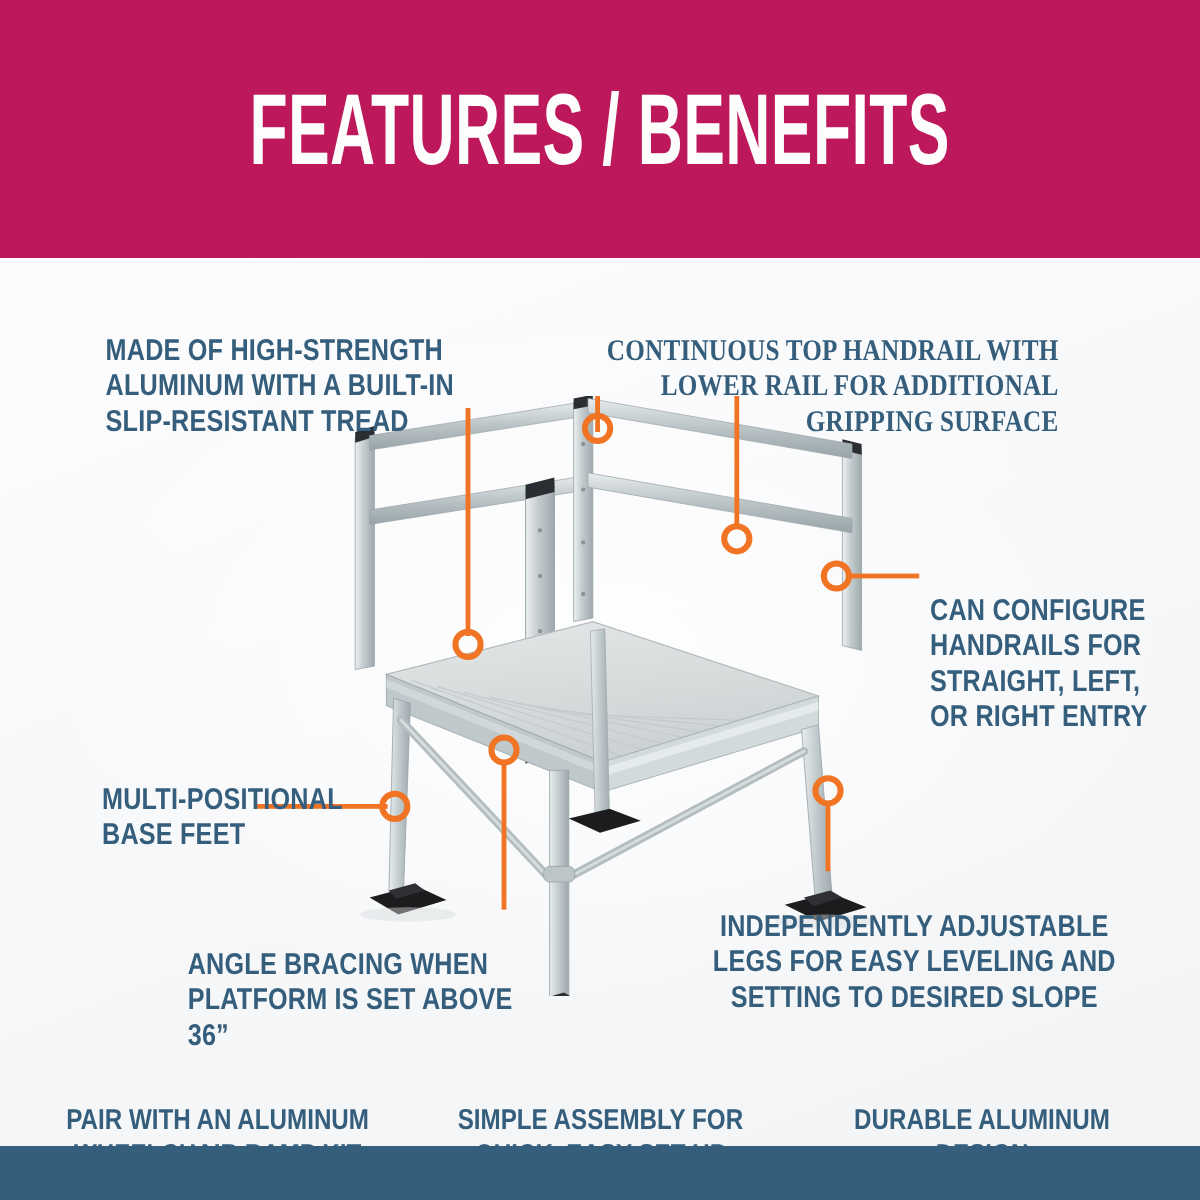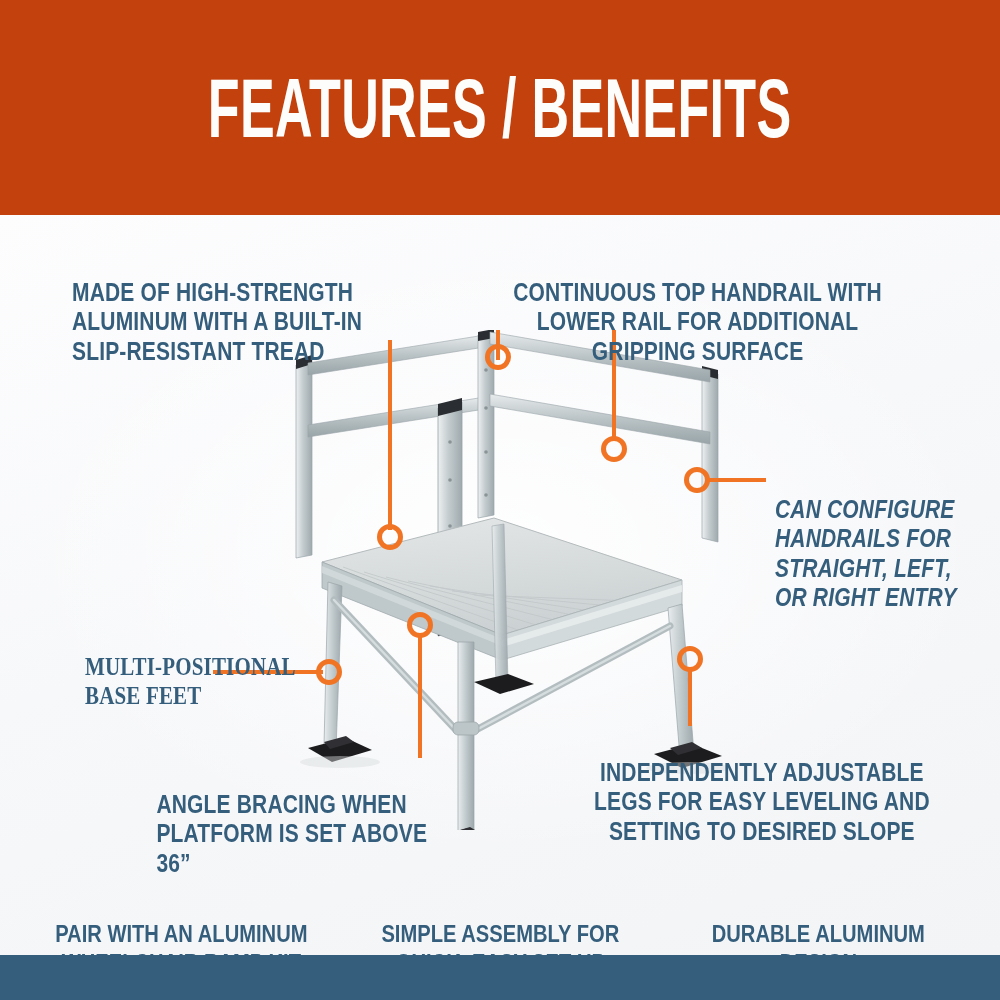--- a/index.html
+++ b/index.html
@@ -8,21 +8,21 @@
     font-family:"Liberation Sans", sans-serif;
     background:#ffffff;
     overflow:hidden;
     position:relative;
   }
   #stage { position:absolute; inset:0; width:1000px; height:1000px; }
 
   
   .header {
     position:absolute; left:0; top:0; width:1000px; height:215px;
-    background:#c2410c;
+    background:#be185d;
     display:flex; align-items:center; justify-content:center;
   }
   .header-title {
     color:#FDFDFB;
     font-size:84px;
     font-weight:700;
     letter-spacing:0.5px;
     line-height:1;
     transform:scaleX(0.62);
     transform-origin:center center;
@@ -54,24 +54,24 @@
     font-weight:700;
     font-size:25px;
     line-height:1.18;
     letter-spacing:0.2px;
     white-space:pre-line;
   }
   .cond { transform:scaleX(0.84); transform-origin:left top; }
   .cond-r { transform:scaleX(0.84); transform-origin:right top; }
   .cond-c { transform:scaleX(0.84); transform-origin:center top; }
 
-  .c-tl { left:72px;  top:248px; text-align:left; }
-  .c-tr { right:118px; top:248px; text-align:center; }
-  .c-mr { left:775px; top:465px; text-align:left;font-style:italic; }
-  .c-ml { left:85px;  top:622px; text-align:left;font-family:Liberation Serif, serif; }
+  .c-tl { left:88px;  top:248px; text-align:left; }
+  .c-tr { right:118px; top:248px; text-align:right;font-family:Liberation Serif, serif; }
+  .c-mr { left:775px; top:465px; text-align:left; }
+  .c-ml { left:85px;  top:622px; text-align:left; }
   .c-bc { left:130px; top:760px; text-align:left; width:330px;}
   .c-br { left:594px; top:728px; text-align:center; }
 
   
   .bottom-row {
     position:absolute; left:0; top:920px; width:1000px; height:75px;
     display:flex; align-items:flex-start; justify-content:space-between;
     padding:0 22px;
   }
   .bottom-item {

